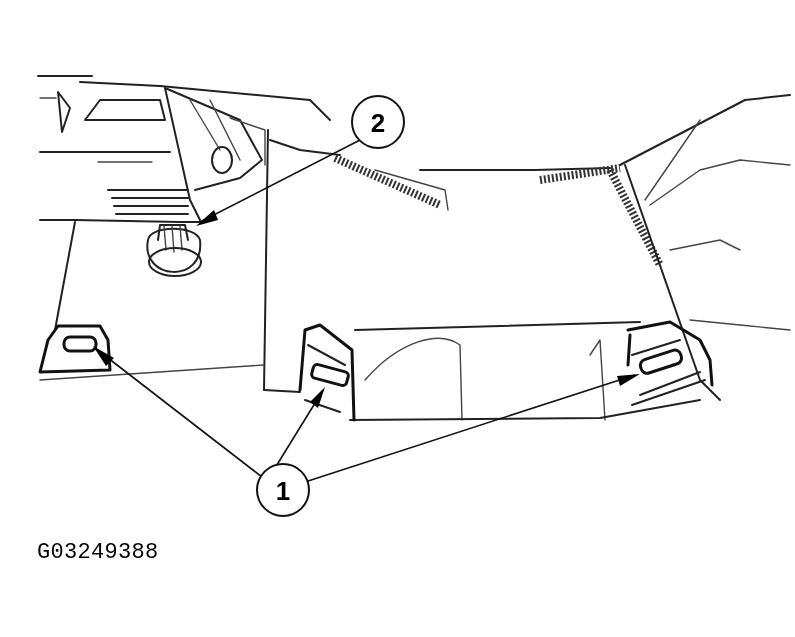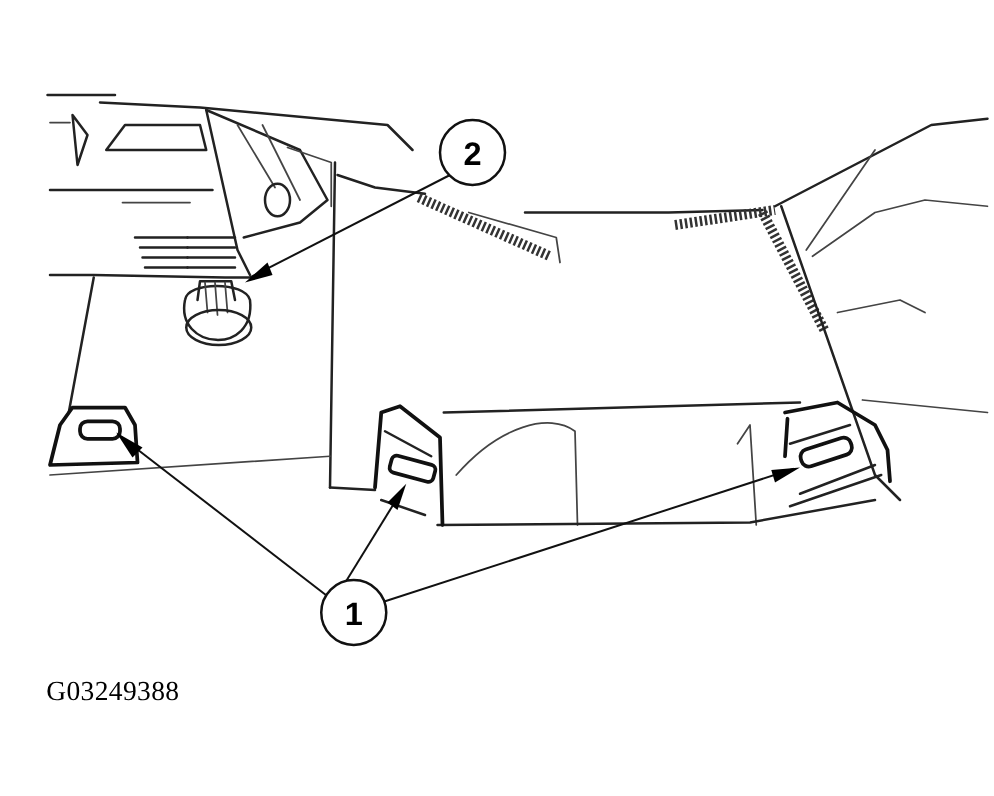--- a/index.html
+++ b/index.html
@@ -1,18 +1,18 @@
 <!DOCTYPE html>
 <html><head>
 <meta charset="utf-8">
 <style>
   html, body { margin:0; padding:0; background:#ffffff; }
   body { width:795px; height:637px; position:relative; overflow:hidden; font-family:"Liberation Sans", sans-serif; }
   #diagram { position:absolute; left:0; top:0; width:795px; height:637px; }
-  .figure-id { position:absolute; left:37px; top:540px; font-size:22px; color:#000; letter-spacing:0.3px; font-family:Liberation Serif, serif; }
+  .figure-id { position:absolute; left:37px; top:540px; font-size:22px; color:#000; letter-spacing:0.3px; font-family:Liberation Mono, monospace; }
   .callout-label { font-family:"Liberation Sans", sans-serif; font-weight:bold; font-size:26px; fill:#000; }
   .ln { stroke:#222; stroke-width:2; fill:none; stroke-linecap:round; stroke-linejoin:round; }
   .ln-thin { stroke:#444; stroke-width:1.4; fill:none; stroke-linecap:round; stroke-linejoin:round; }
   .ln-thick { stroke:#111; stroke-width:3; fill:none; stroke-linecap:round; stroke-linejoin:round; }
   .hatch { stroke:#333; stroke-width:8; fill:none; stroke-dasharray:2 2; stroke-linecap:butt; }
   .leader { stroke:#111; stroke-width:1.6; fill:none; }
   .arrowhead { fill:#000; }
   .circle { fill:#fff; stroke:#111; stroke-width:2; }
 </style>
 </head>

